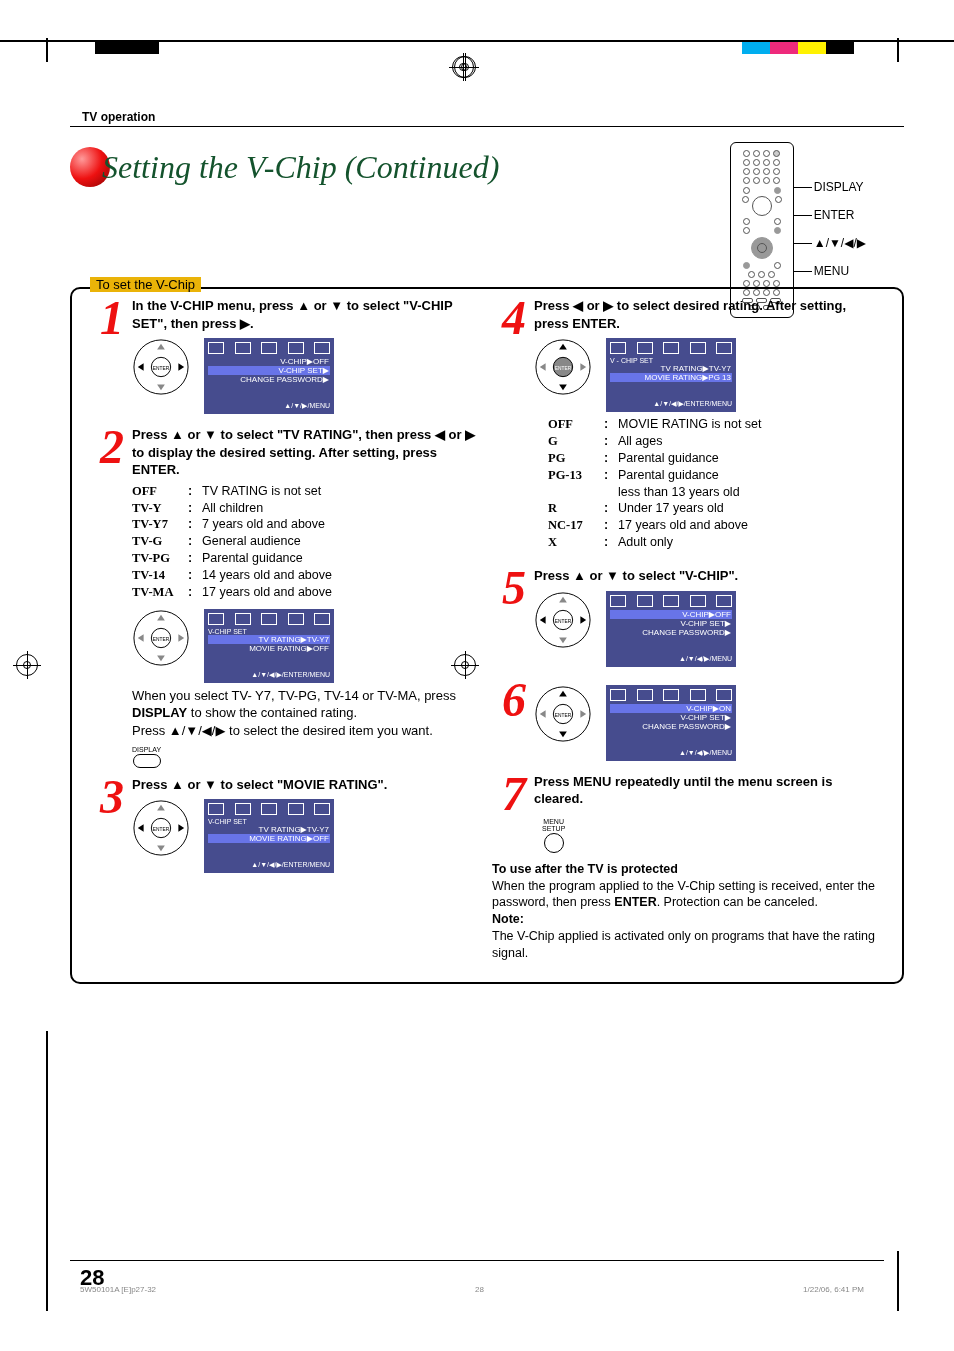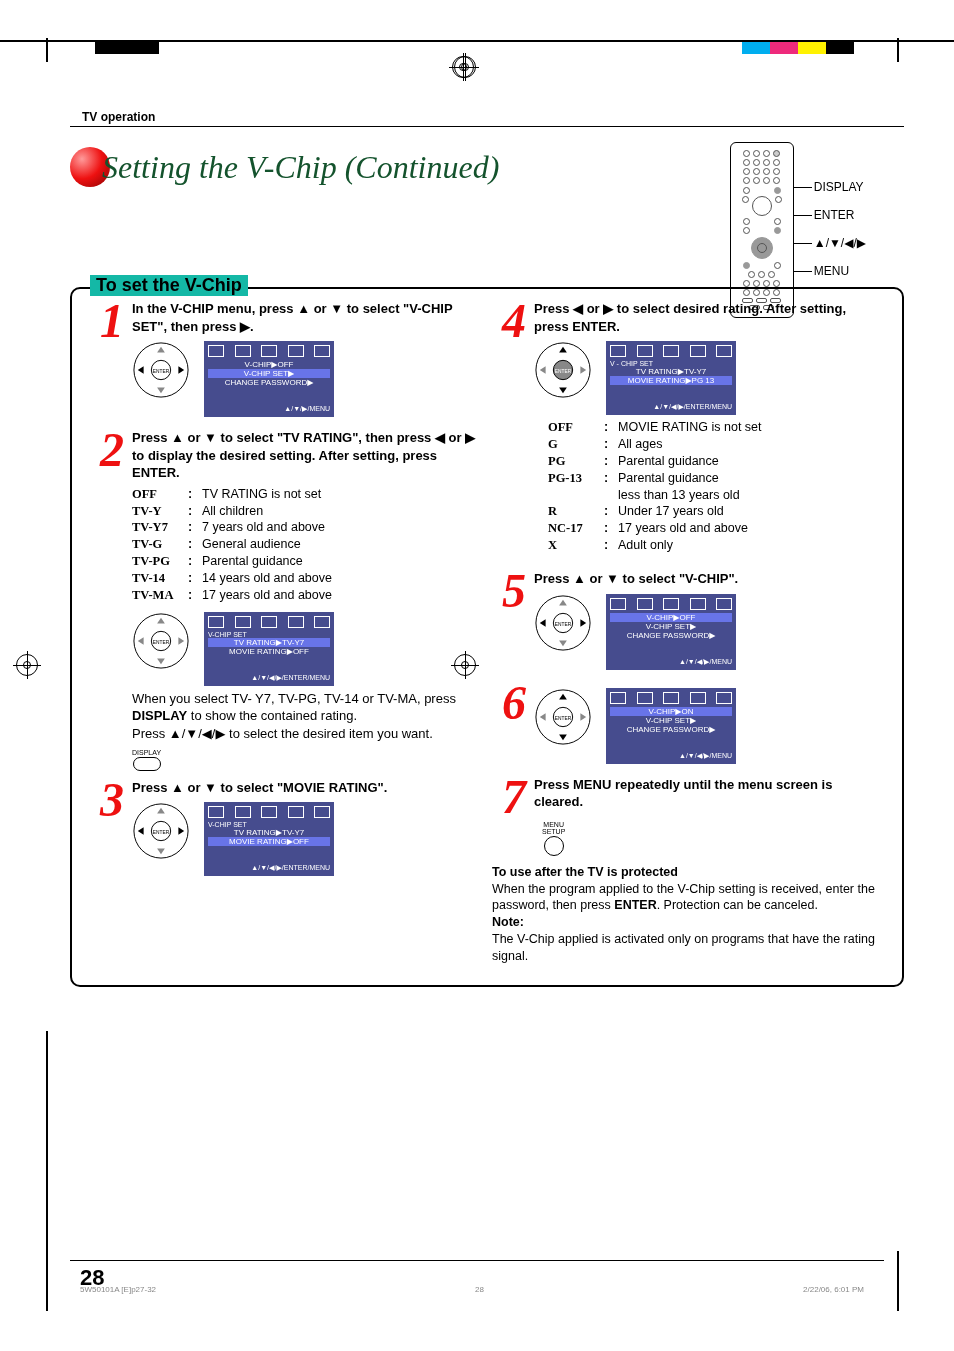--- a/index.html
+++ b/index.html
@@ -30,36 +30,36 @@
   .remote .dot{width:7px;height:7px;border:1px solid #555;border-radius:50%;}
   .remote .rect{width:11px;height:5px;border:1px solid #555;border-radius:2px;}
   .remote .bigcircle{width:20px;height:20px;border:1px solid #555;border-radius:50%;}
   .remote .wheel{width:22px;height:22px;border:1px solid #555;border-radius:50%;display:flex;align-items:center;justify-content:center;margin:2px 0;}
   .remote .wheel .inner{width:10px;height:10px;border:1px solid #555;border-radius:50%;}
   .remote .hl{background:#999;border-color:#999;}
   .labels { margin-left:20px; font-size:12px; display:flex; flex-direction:column; gap:14px; padding-top:38px;}
   .labels .lbl{position:relative;}
   .labels .lbl:before{content:"";position:absolute;left:-20px;top:50%;width:18px;height:1px;background:#000;}
   .main-box { border: 2.5px solid #000; border-radius: 10px; margin-top: 100px; padding: 0 18px 20px 18px; position:relative;}
-  .main-box h2{font-size:18px;font-weight:bold;background:#14b8a6;position:relative;top:-14px;display:inline-block;padding:0 6px;}
+  .main-box h2{font-size:13px;font-weight:normal;background:#eab308;position:relative;top:-14px;display:inline-block;padding:0 6px;}
   .columns { display:flex; gap:10px; margin-top:-10px;}
   .col { flex:1; }
   .step { display:flex; align-items:flex-start; margin-bottom:8px; }
   .num { font-family:"Times New Roman",serif; font-style:italic; font-size:48px; font-weight:bold; color:#e11; line-height:0.7; margin-right:8px; min-width:34px; text-align:right; margin-top:4px;}
   .step-body { flex:1; font-size:13px; }
   .step-body .instr { font-weight:bold; line-height:1.35; margin-bottom:4px;}
   .step-body .instr .norm{font-weight:normal;}
   .step-body p { font-size:13px; line-height:1.35; }
   .osd-row { display:flex; align-items:flex-start; gap:14px; margin:6px 0 4px 0;}
   .dpad { width:58px; height:58px; }
   .dpad svg{width:100%;height:100%;}
   .osd { background:#464c8e; color:#fff; font-size:8px; padding:4px; width:130px; }
   .osd .iconrow{display:flex;justify-content:space-between;margin-bottom:3px;}
   .osd .iconrow span{border:1px solid #fff;width:16px;height:12px;display:inline-block;font-size:6px;text-align:center;}
-  .osd .mline{display:flex;justify-content:center;padding:0 1px;white-space:nowrap;}
+  .osd .mline{display:flex;justify-content:flex-end;padding:0 1px;white-space:nowrap;}
   .osd .mline.hl{background:#6874e8;}
   .osd .spacer{height:14px;}
   .osd .foot{text-align:right;font-size:7px;margin-top:4px;}
   .ratings-table { font-size:12.5px; margin:4px 0 8px 0;}
   .ratings-table .rrow{display:flex;line-height:1.35;}
   .ratings-table .rc1{font-weight:bold;width:56px;font-family:Liberation Serif, serif;}
   .ratings-table .rc2{width:14px;font-weight:bold;}
   .ratings-table .rc3{flex:1;}
   .disp-btn{display:inline-flex;flex-direction:column;align-items:center;font-size:7px;margin-top:4px;}
   .disp-btn .oval{width:28px;height:14px;border:1px solid #000;border-radius:8px;margin-top:1px;}
@@ -557,21 +557,21 @@
       </div>
     </div>
   </div>
 
   <div class="pagenum-line"></div>
   <div class="pagenum">28</div>
 
   <div class="footer-meta" style="bottom:57px">
     <span>5W50101A [E]p27-32</span>
     <span>28</span>
-    <span>2/22/06, 6:01 PM</span>
+    <span>1/22/06, 6:41 PM</span>
   </div>
 
   <div class="regmark reg-bot">
       <div class="outer">
         <div class="inner"></div>
       </div>
       <div class="cross"></div>
     </div>
   <div class="regmark side-reg left">
       <div class="outer">

